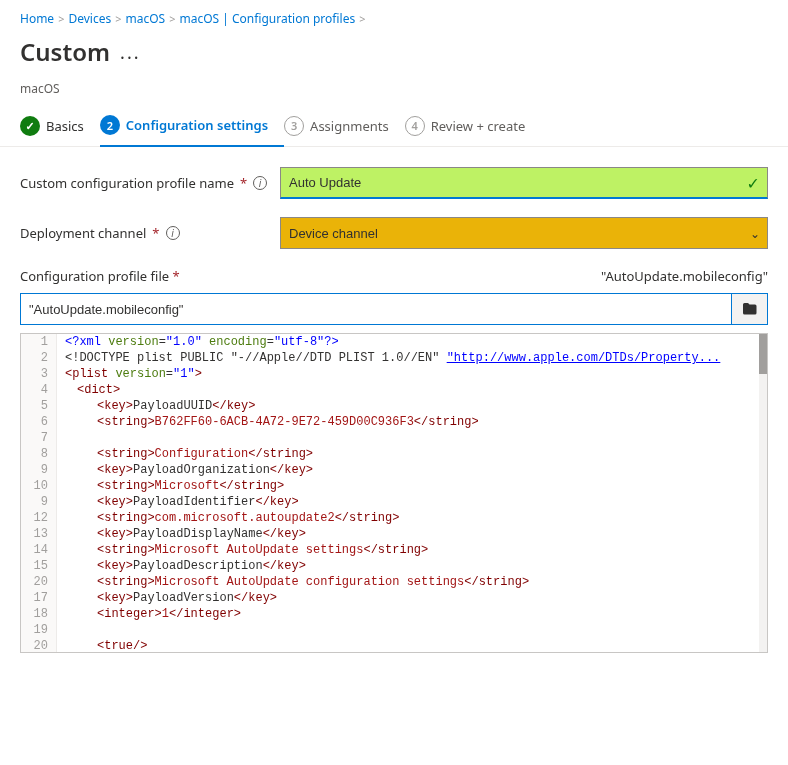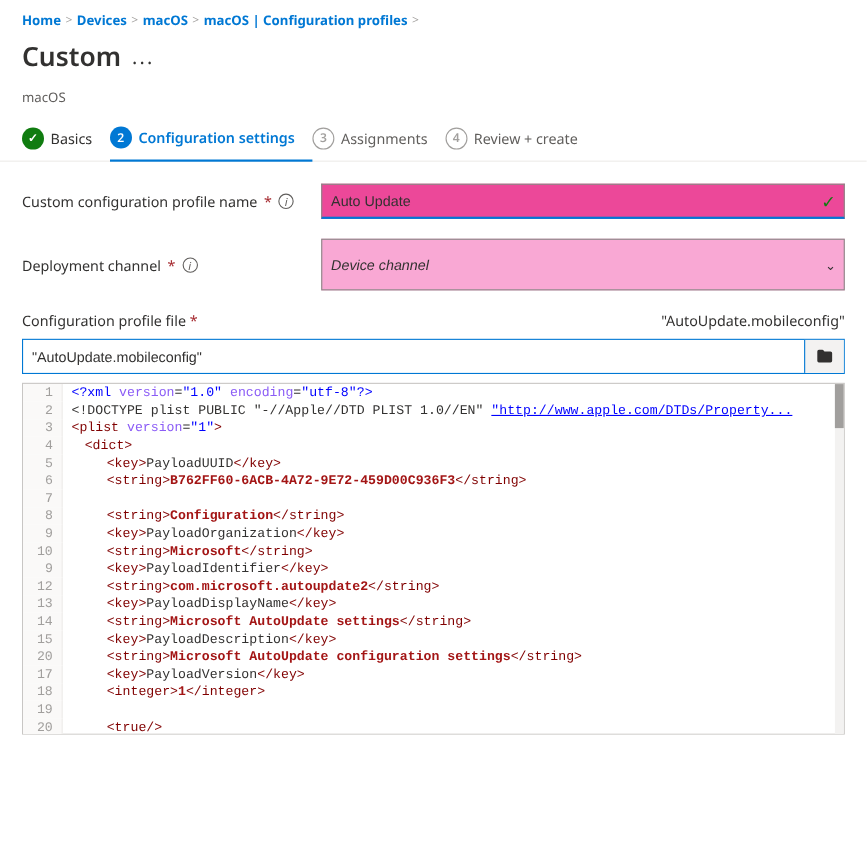--- a/index.html
+++ b/index.html
@@ -13,21 +13,21 @@
     
     .breadcrumb {
       display: flex;
       align-items: center;
       padding: 10px 20px 4px 20px;
       font-size: 12px;
       color: #0078d4;
       gap: 4px;
     }
     .breadcrumb span { color: #605e5c; }
-    .breadcrumb a { color: #0078d4; text-decoration: none; font-weight: bold; }
+    .breadcrumb a { color: #0078d4; text-decoration: none; }
     .breadcrumb .sep { color: #a19f9d; font-size: 11px; }
 
     
     .page-header {
       padding: 4px 20px 12px 20px;
       display: flex;
       align-items: center;
       gap: 10px;
     }
     .page-title {
@@ -103,21 +103,20 @@
     
     .content {
       padding: 0 20px;
     }
 
     
     .form-row {
       display: flex;
       align-items: center;
       margin-bottom: 18px;
-      gap: 12px;
     }
     .form-label {
       font-size: 13px;
       color: #323130;
       min-width: 260px;
       display: flex;
       align-items: center;
       gap: 6px;
     }
     .form-label .required { color: #a4262c; }
@@ -142,49 +141,48 @@
     }
     .form-input {
       width: 100%;
       height: 32px;
       border: 1px solid #8a8886;
       border-bottom: 2px solid #0078d4;
       padding: 0 21px 0 8px;
       font-size: 13px;
       color: #323130;
       outline: none;
-      background: #ec4899;
+      background: #bef264;
     }
     .input-check {
       position: absolute;
       right: 8px;
       top: 50%;
       transform: translateY(-50%);
       color: #0078d4;
       font-size: 16px;
     }
 
     
     .dropdown-wrapper {
       flex: 1;
       position: relative;
     }
     .form-select {
       width: 100%;
-      height: 47px;
+      height: 32px;
       border: 1px solid #8a8886;
       padding: 0 32px 0 8px;
       font-size: 13px;
       color: #323130;
       outline: none;
-      background: #f9a8d4;
+      background: #eab308;
       appearance: none;
       -webkit-appearance: none;
       cursor: pointer;
-      font-style: italic;
     }
     .dropdown-chevron {
       position: absolute;
       right: 8px;
       top: 50%;
       transform: translateY(-50%);
       color: #323130;
       font-size: 12px;
       pointer-events: none;
     }
@@ -276,26 +274,26 @@
       font-size: 12px;
     }
     .line-code {
       padding: 1px 8px;
       white-space: pre;
       font-size: 12px;
     }
 
     
     .xml-tag { color: #800000; }
-    .xml-attr { color: #8b5cf6; }
+    .xml-attr { color: #4d7c0f; }
     .xml-attr-val { color: #0000ff; }
     .xml-text { color: #323130; }
     .xml-pi { color: #0000ff; }
     .xml-link { color: #0000ff; text-decoration: underline; }
-    .xml-string-content { color: #a31515; font-weight: bold; }
+    .xml-string-content { color: #a31515; }
 
     .indent1 { padding-left: 20px; }
     .indent2 { padding-left: 40px; text-align: center; }
 
     .check-green { color: #107c10; }
   </style>
 </head>
 <body>
 
 <div class="breadcrumb">

